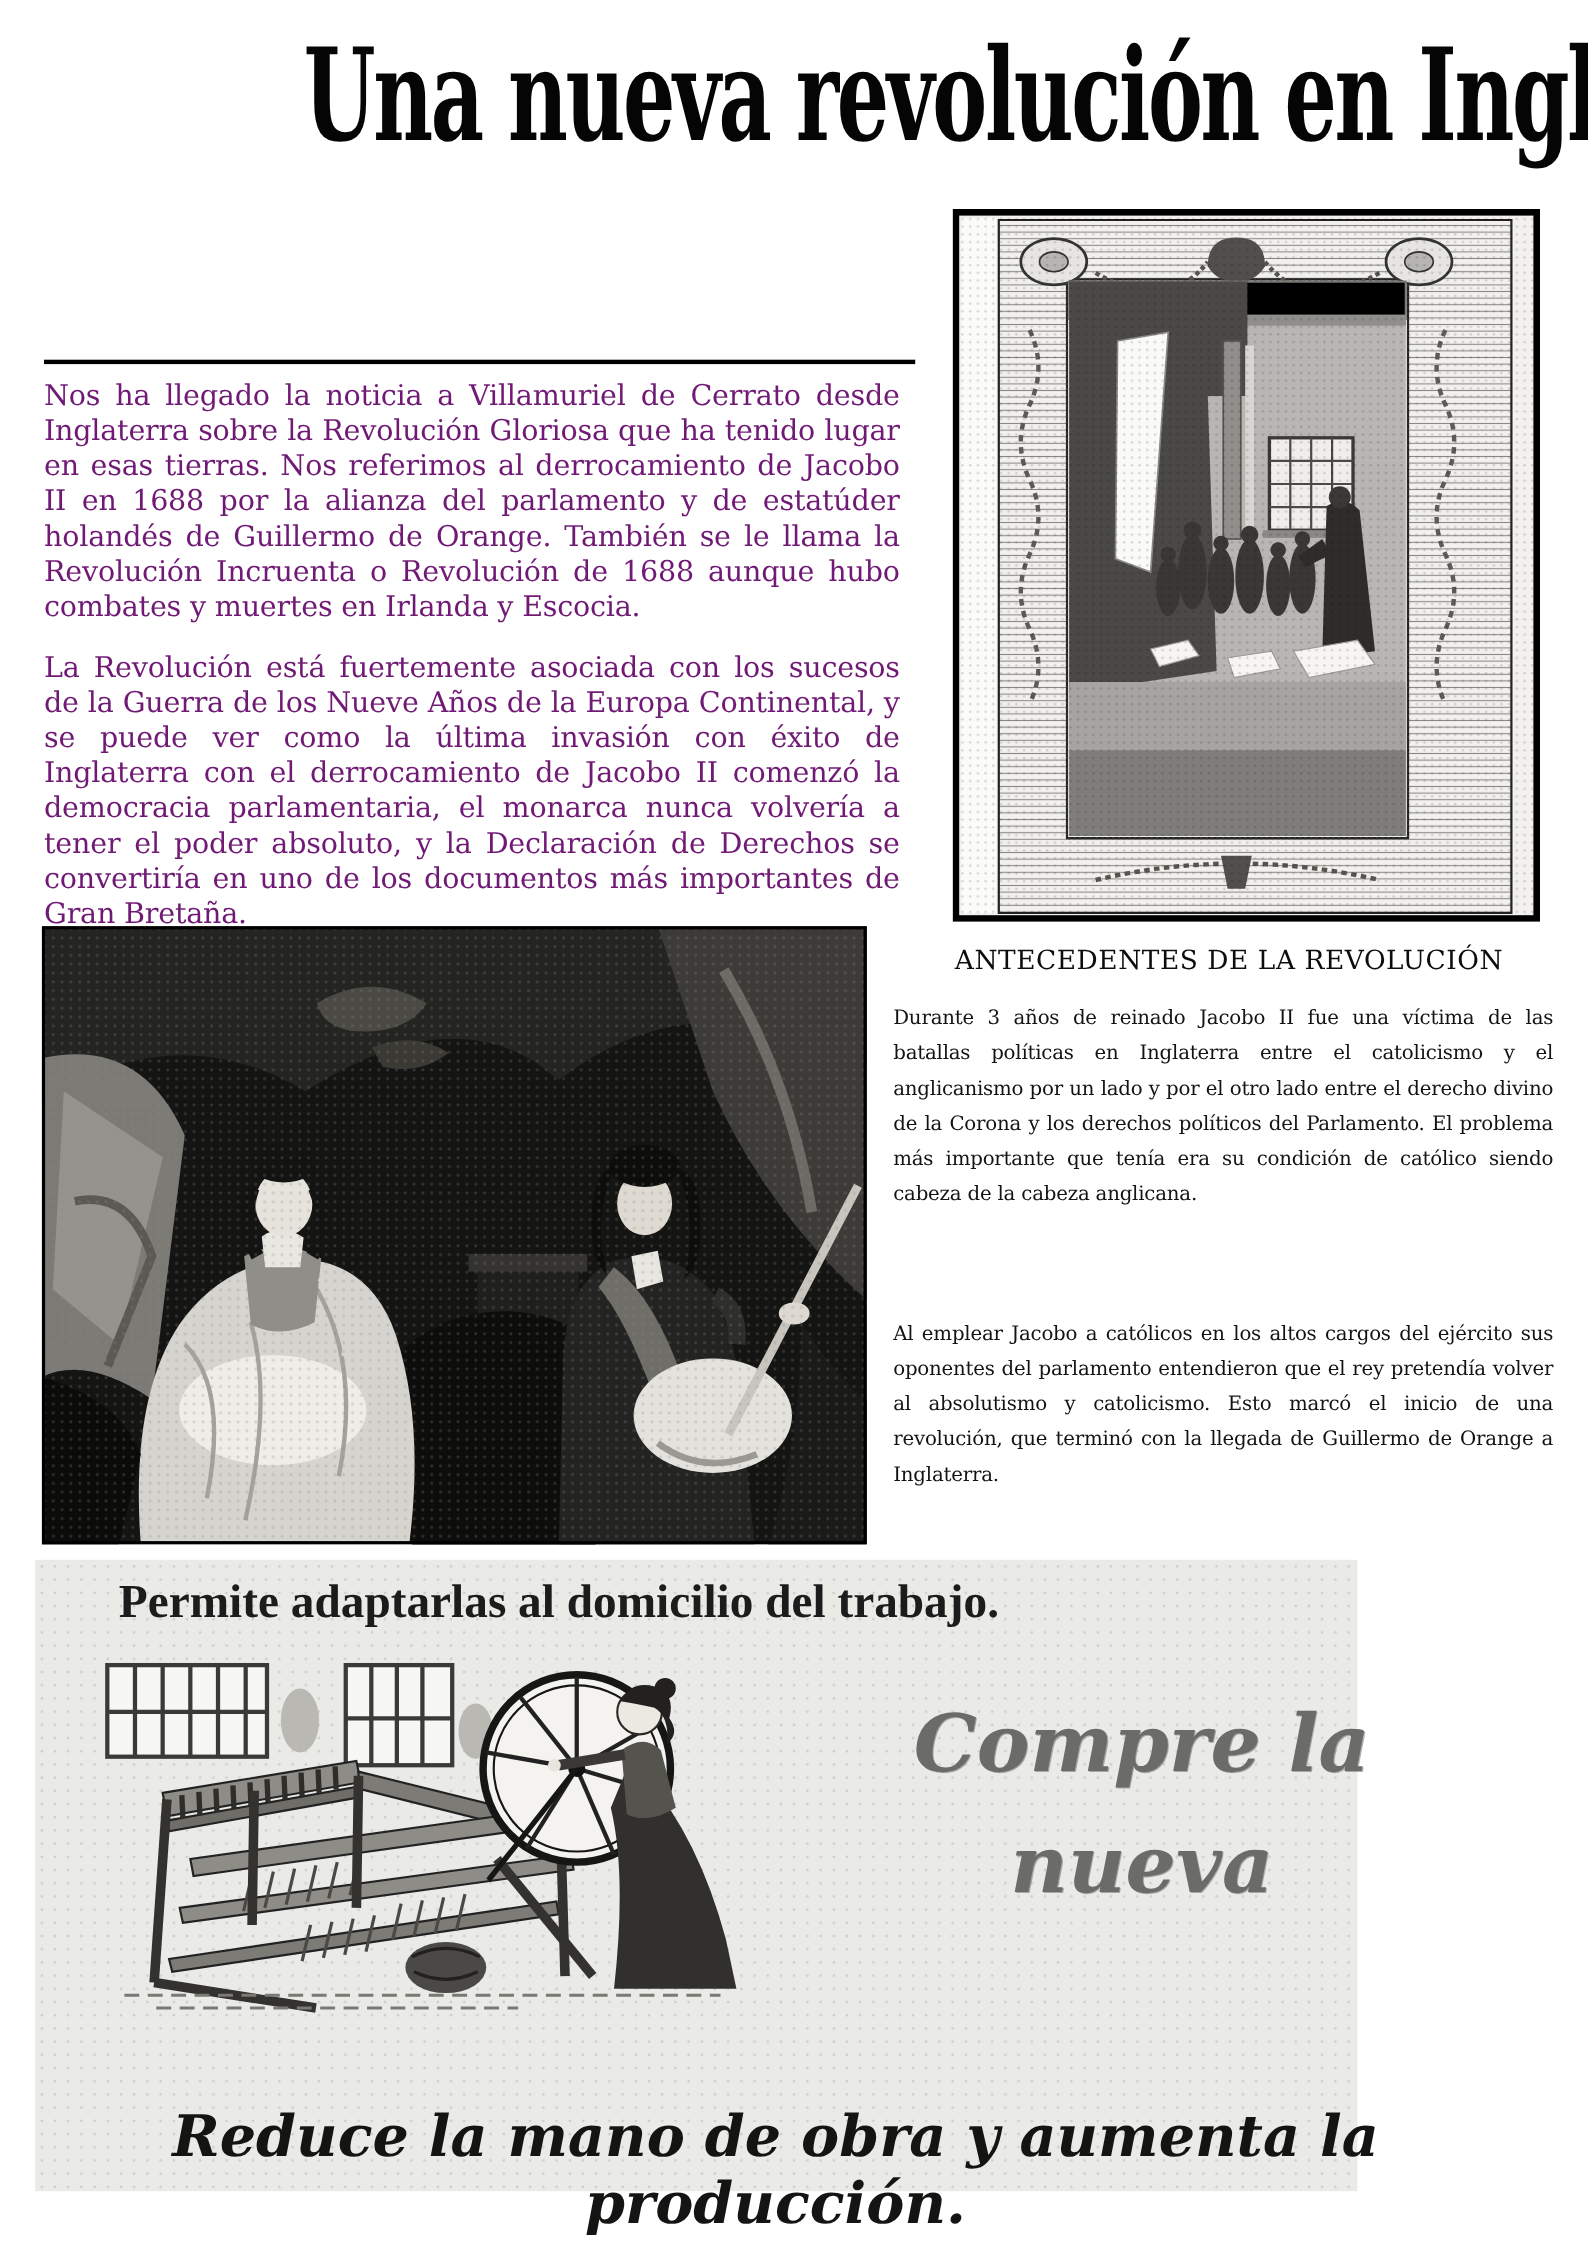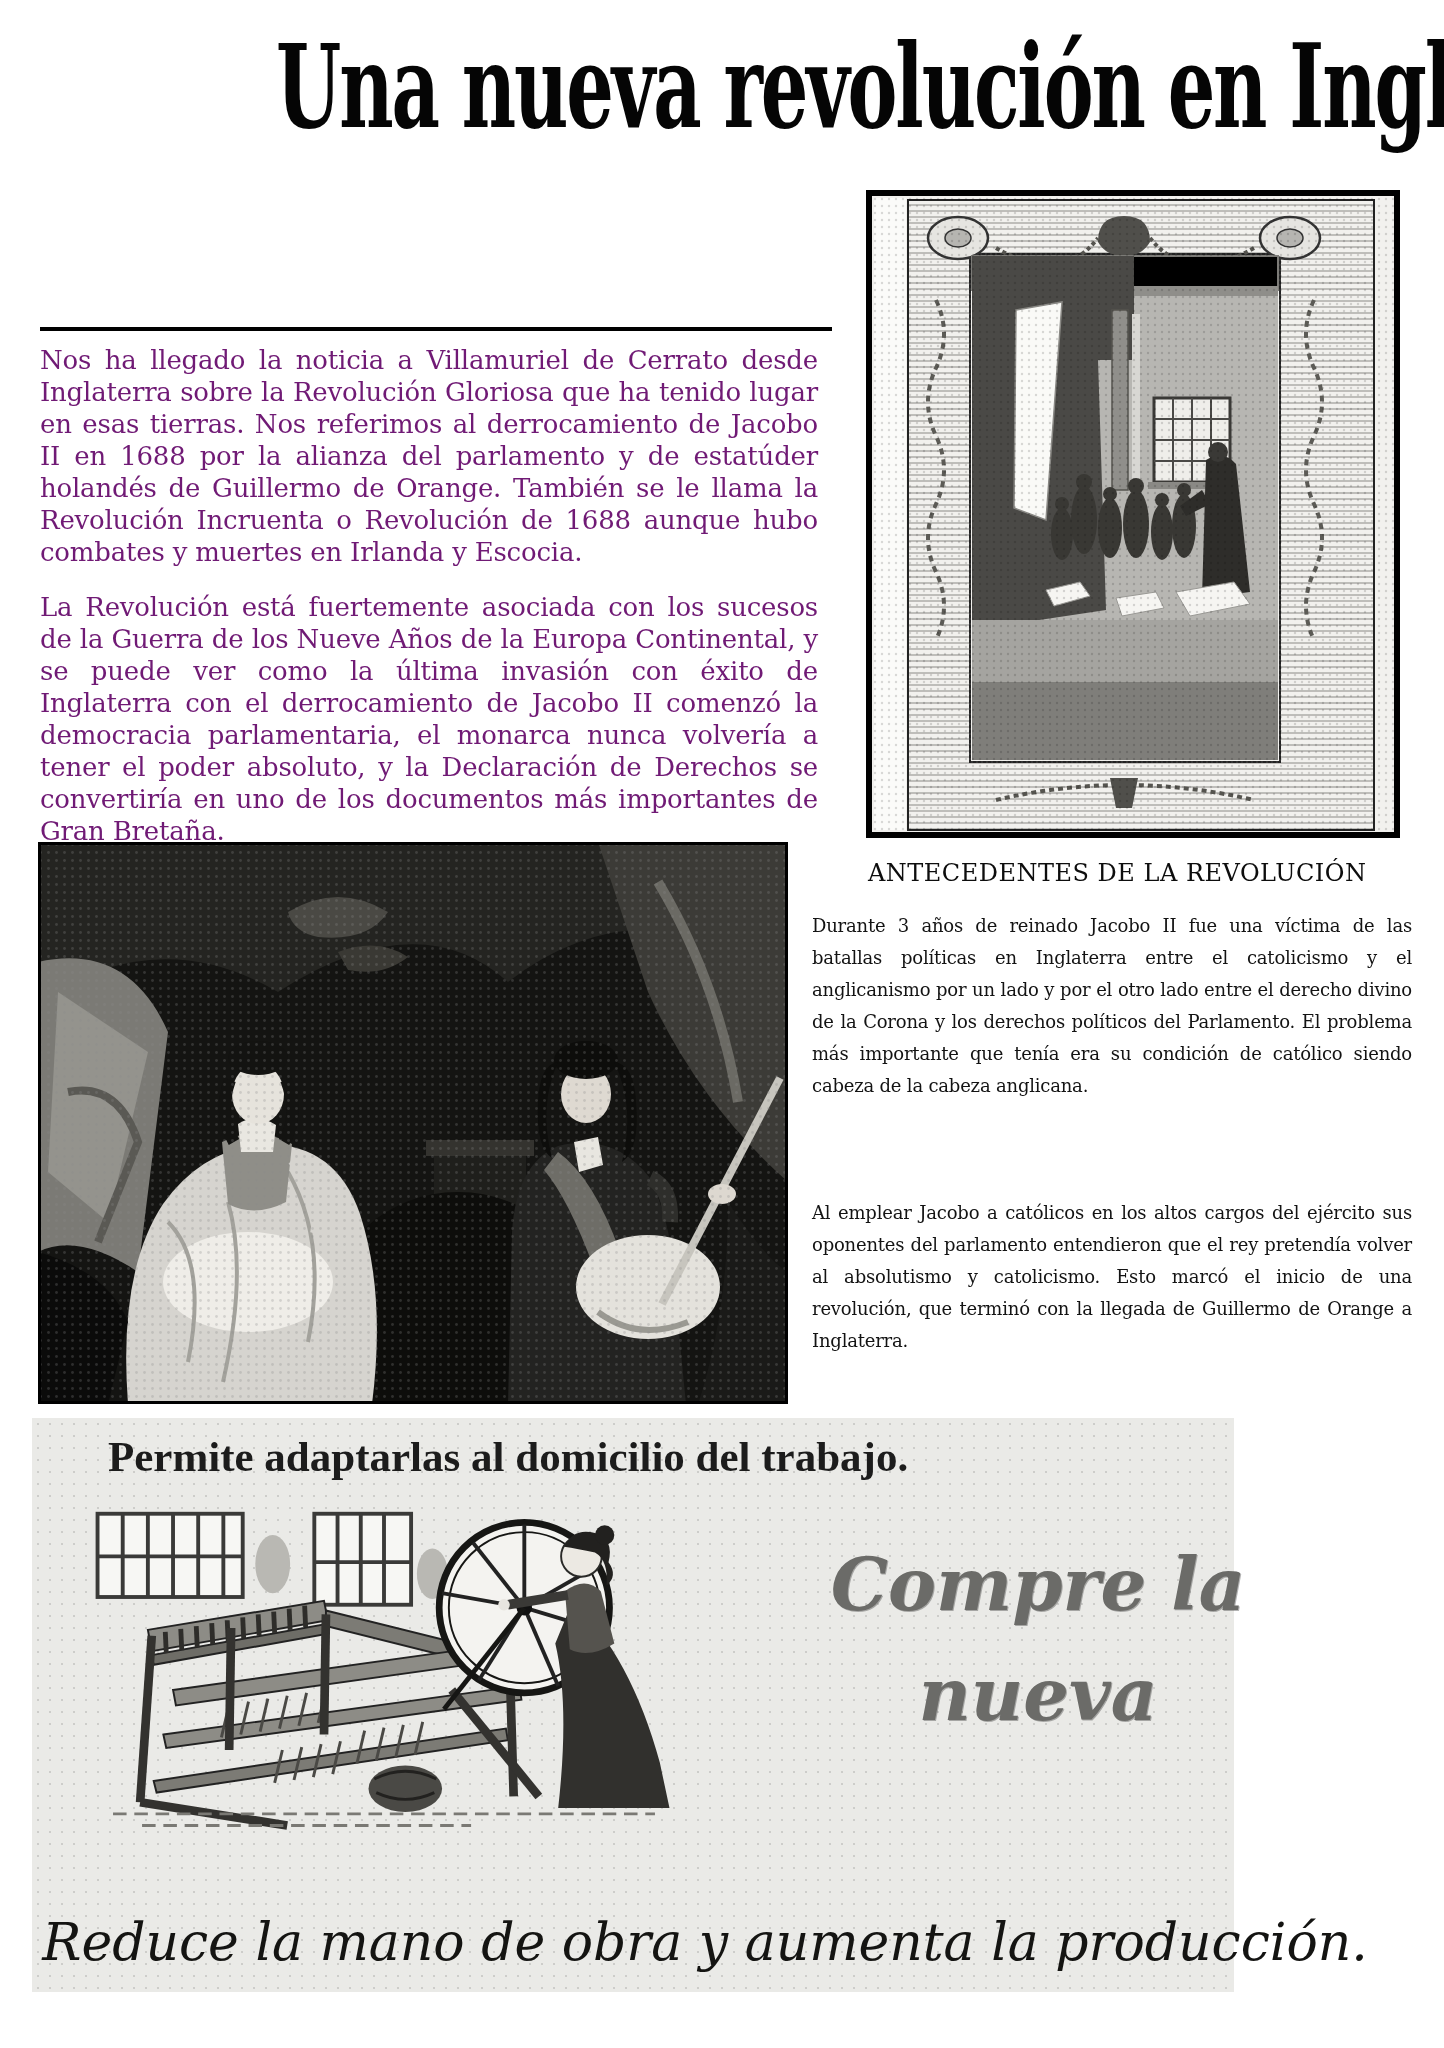--- a/index.html
+++ b/index.html
@@ -41,21 +41,21 @@
       background-size:12px 12px;}
   .ad-heading{position:absolute;left:76px;top:14px;margin:0;
       font-family:"Liberation Serif",serif;font-weight:700;font-size:43px;color:#1c1c1c;white-space:nowrap;}
   .machine{position:absolute;left:52px;top:88px;width:600px;height:334px;}
   .ad-product{position:absolute;left:676px;top:112px;width:660px;text-align:center;
       font-style:italic;font-weight:700;font-size:72px;line-height:110px;color:#6b6b68;
       text-shadow:1px 1px 0 rgba(40,40,40,0.35);}
   .ad-tag1{position:absolute;left:0;top:420px;width:1258px;text-align:center;
       font-style:italic;font-weight:700;font-size:47px;color:#262624;}
   .ad-tag2{position:absolute;left:0;top:494px;width:1346px;text-align:center;
-      font-style:italic;font-weight:400;font-size:52px;color:#141412;}
+      font-style:italic;font-weight:700;font-size:52px;color:#141412;}
 </style>
 </head>
 <body>
 
 <div class="page">
 
   <div class="headline">
     <span class="inner">Una nueva revolución en Inglaterra</span>
   </div>
 

